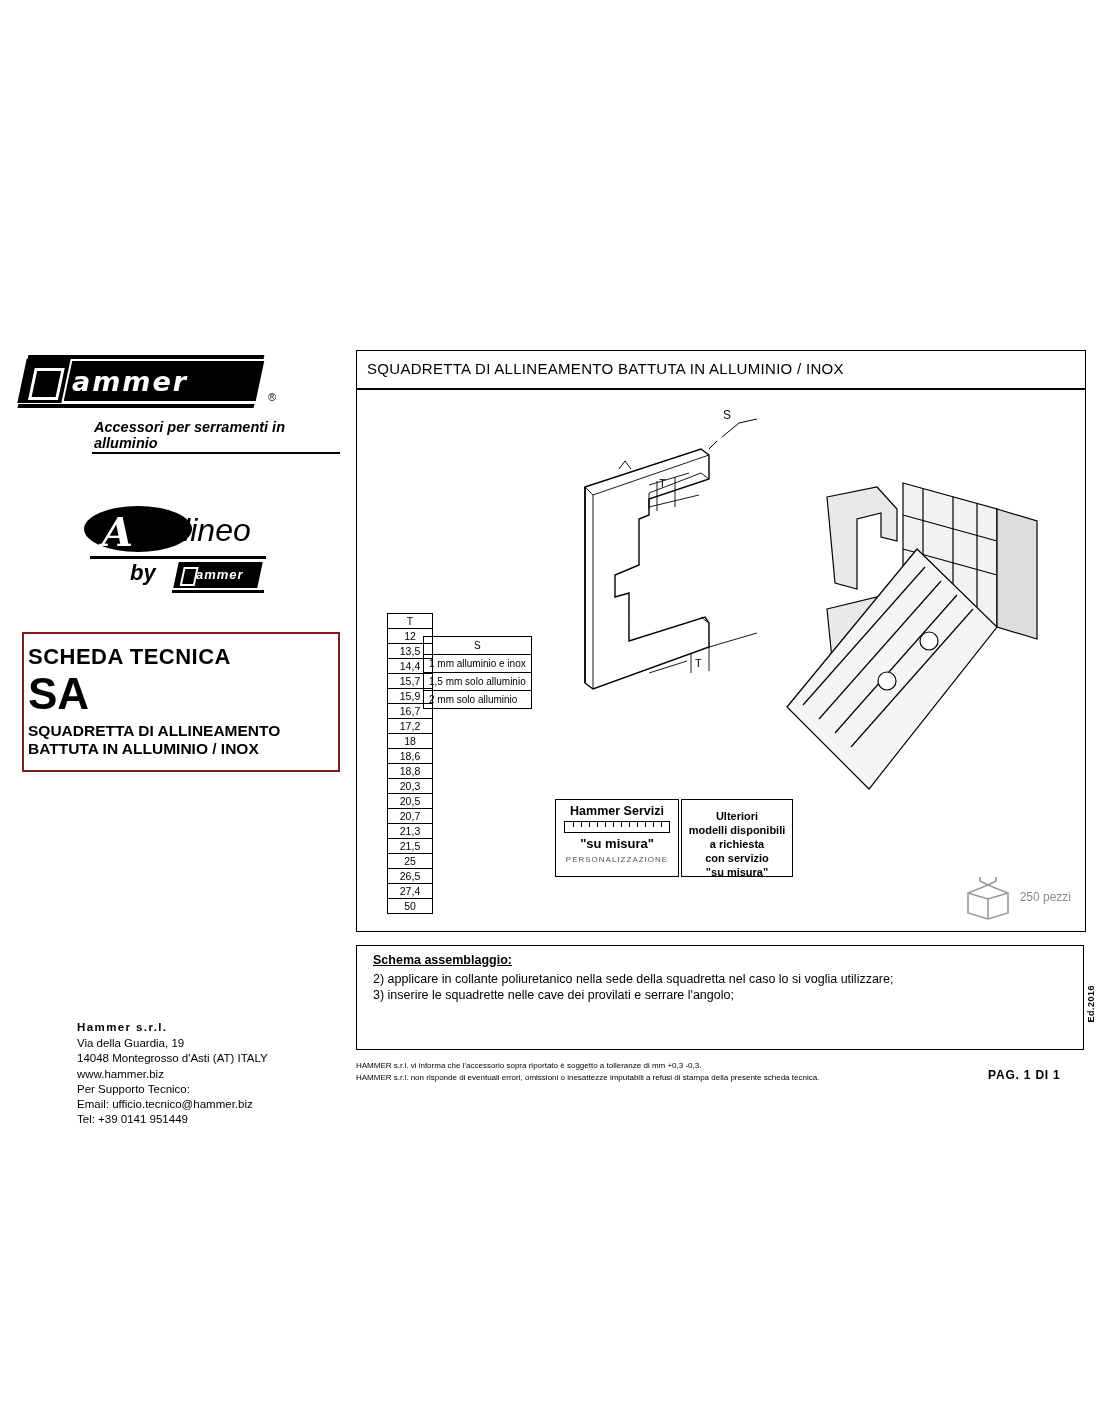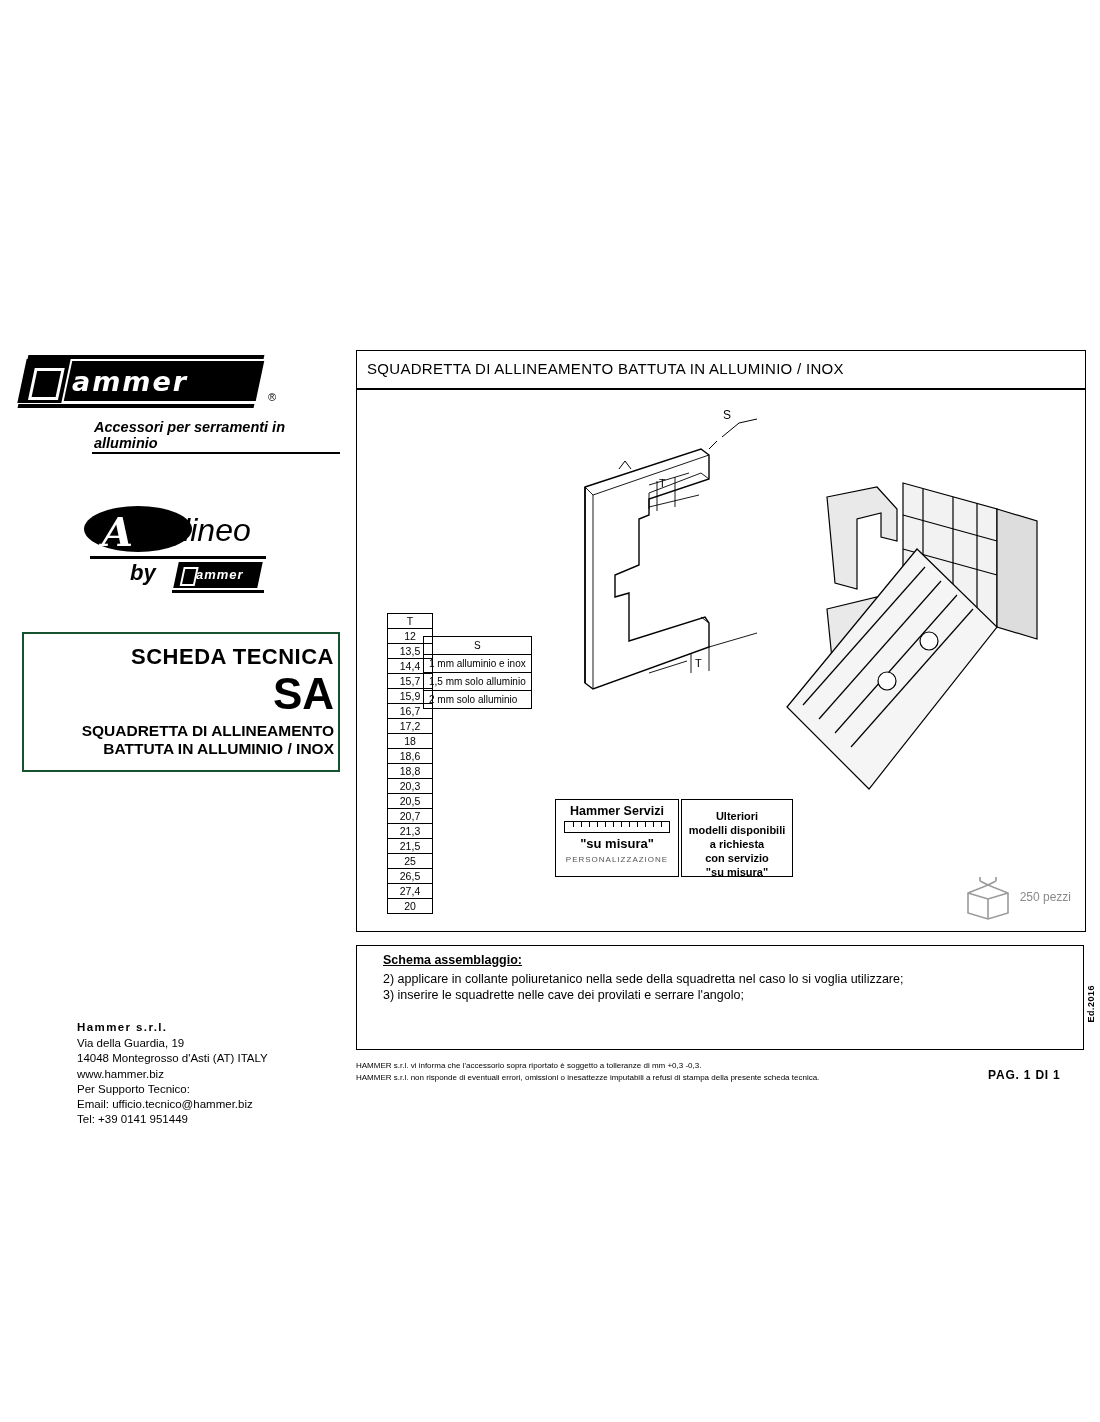--- a/index.html
+++ b/index.html
@@ -176,24 +176,24 @@
   .allineo .bbar {
     position: absolute;
     left: 88px; top: 84px;
     width: 92px; height: 3px;
     background: #000;
   }
 
   
   .scheda-box {
     margin-top: 30px;
-    border: 2px solid #14532d;
+    border: 2px solid #7f1d1d;
     width: 306px;
     padding: 10px 4px 12px 4px;
-    text-align: right;
+    text-align: left;
   }
   .scheda-title {
     font-size: 22px;
     font-weight: bold;
     letter-spacing: 0.5px;
   }
   .scheda-code {
     font-size: 44px;
     font-weight: bold;
     line-height: 1.0;
@@ -355,21 +355,21 @@
 
   
   .assembly {
     position: absolute;
     left: 356px;
     top: 945px;
     width: 728px;
     height: 105px;
     border: 1.5px solid #000;
     box-sizing: border-box;
-    padding: 7px 26px;
+    padding: 7px 16px;
   }
   .assembly .as-title {
     font-size: 12.5px;
     font-weight: bold;
     text-decoration: underline;
     margin-bottom: 4px;
   }
   .assembly .as-line {
     font-size: 12.5px;
     line-height: 1.28;
@@ -565,21 +565,21 @@
           <tr>
             <td>25</td>
           </tr>
           <tr>
             <td>26,5</td>
           </tr>
           <tr>
             <td>27,4</td>
           </tr>
           <tr>
-            <td>20</td>
+            <td>50</td>
           </tr>
         </tbody>
     </table>
 
     <table class="s-table">
       <tbody id="s-table-body">
           <tr>
             <td class="s-hdr">S</td>
           </tr>
           <tr>

